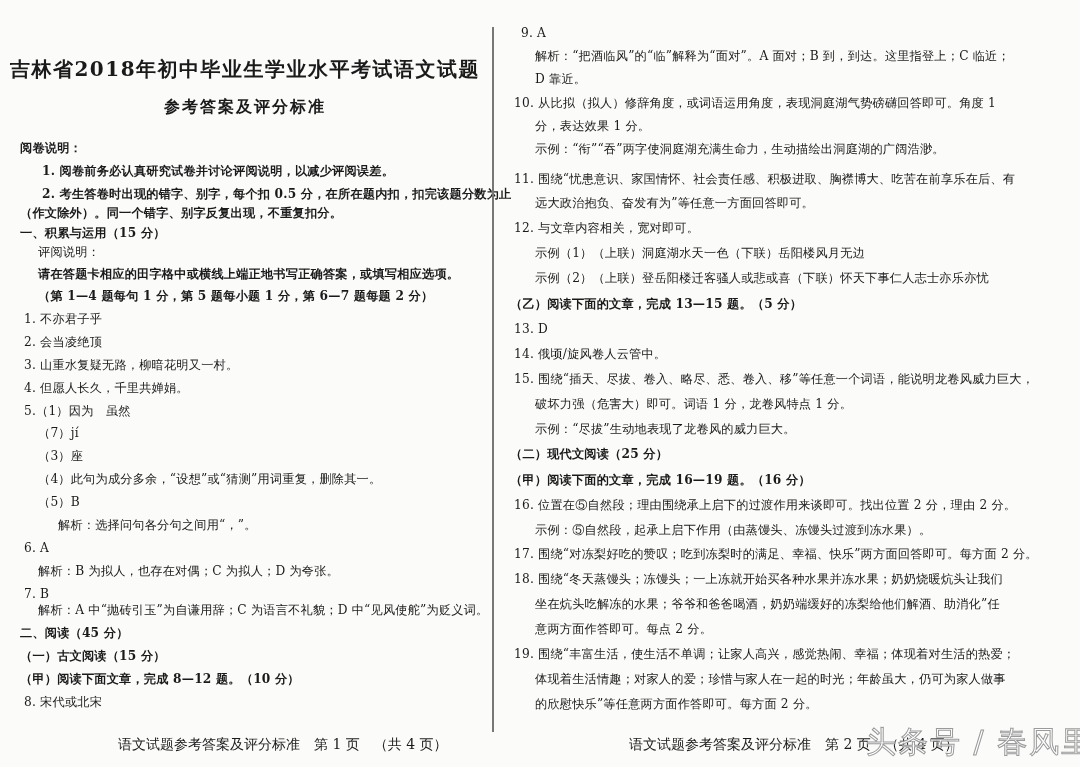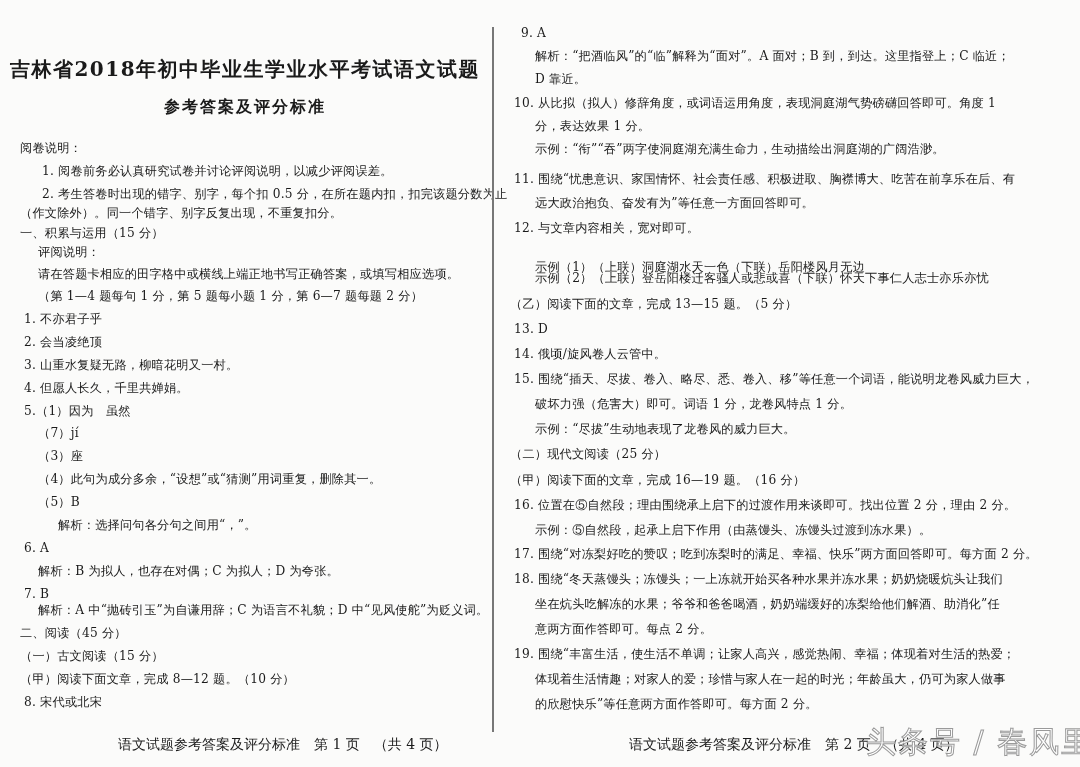--- a/index.html
+++ b/index.html
@@ -13,21 +13,21 @@
   .page-left { left: 0; width: 490px; }
   .page-right { left: 495px; width: 605px; }
   .divider {
     position: absolute; left: 492px; top: 27px; width: 1.5px; height: 705px;
     background: #777;
   }
   .line {
     position: absolute; white-space: nowrap; font-size: 12.2px; line-height: 16px;
     letter-spacing: 0.2px;
   }
-  .bold { font-weight: normal; }
+  .bold { font-weight: bold; }
   .title1 {
     position: absolute; left: 0; width: 490px; top: 56px; text-align: center;
     font-size: 20px; font-weight: bold; letter-spacing: 1.5px; white-space: nowrap;
   }
   .title2 {
     position: absolute; left: 0; width: 490px; top: 97px; text-align: center;
     font-size: 16px; font-weight: bold; letter-spacing: 2px; white-space: nowrap;
   }
   .footer {
     position: absolute; white-space: nowrap; font-size: 14px; top: 736px;
@@ -82,21 +82,21 @@
   <div id="right-lines">
       <div class="line" style="left: 26px; top: 25px;">9. A</div>
       <div class="line" style="left: 40px; top: 48px;">解析：“把酒临风”的“临”解释为“面对”。A 面对；B 到，到达。这里指登上；C 临近；</div>
       <div class="line" style="left: 40px; top: 71px;">D 靠近。</div>
       <div class="line" style="left: 19px; top: 95px;">10. 从比拟（拟人）修辞角度，或词语运用角度，表现洞庭湖气势磅礴回答即可。角度 1</div>
       <div class="line" style="left: 40px; top: 118px;">分，表达效果 1 分。</div>
       <div class="line" style="left: 40px; top: 141px;">示例：“衔”“吞”两字使洞庭湖充满生命力，生动描绘出洞庭湖的广阔浩渺。</div>
       <div class="line" style="left: 19px; top: 171px;">11. 围绕“忧患意识、家国情怀、社会责任感、积极进取、胸襟博大、吃苦在前享乐在后、有</div>
       <div class="line" style="left: 40px; top: 195px;">远大政治抱负、奋发有为”等任意一方面回答即可。</div>
       <div class="line" style="left: 19px; top: 220px;">12. 与文章内容相关，宽对即可。</div>
-      <div class="line" style="left: 40px; top: 259px;">示例（1）（上联）洞庭湖水天一色（下联）岳阳楼风月无边</div>
+      <div class="line" style="left: 40px; top: 245px;">示例（1）（上联）洞庭湖水天一色（下联）岳阳楼风月无边</div>
       <div class="line" style="left: 40px; top: 270px;">示例（2）（上联）登岳阳楼迁客骚人或悲或喜（下联）怀天下事仁人志士亦乐亦忧</div>
       <div class="line bold" style="left: 15px; top: 296px;">（乙）阅读下面的文章，完成 13—15 题。（5 分）</div>
       <div class="line" style="left: 19px; top: 321px;">13. D</div>
       <div class="line" style="left: 19px; top: 346px;">14. 俄顷/旋风卷人云管中。</div>
       <div class="line" style="left: 19px; top: 371px;">15. 围绕“插天、尽拔、卷入、略尽、悉、卷入、移”等任意一个词语，能说明龙卷风威力巨大，</div>
       <div class="line" style="left: 40px; top: 396px;">破坏力强（危害大）即可。词语 1 分，龙卷风特点 1 分。</div>
       <div class="line" style="left: 40px; top: 421px;">示例：“尽拔”生动地表现了龙卷风的威力巨大。</div>
       <div class="line bold" style="left: 15px; top: 446px;">（二）现代文阅读（25 分）</div>
       <div class="line bold" style="left: 15px; top: 472px;">（甲）阅读下面的文章，完成 16—19 题。（16 分）</div>
       <div class="line" style="left: 19px; top: 497px;">16. 位置在⑤自然段；理由围绕承上启下的过渡作用来谈即可。找出位置 2 分，理由 2 分。</div>

